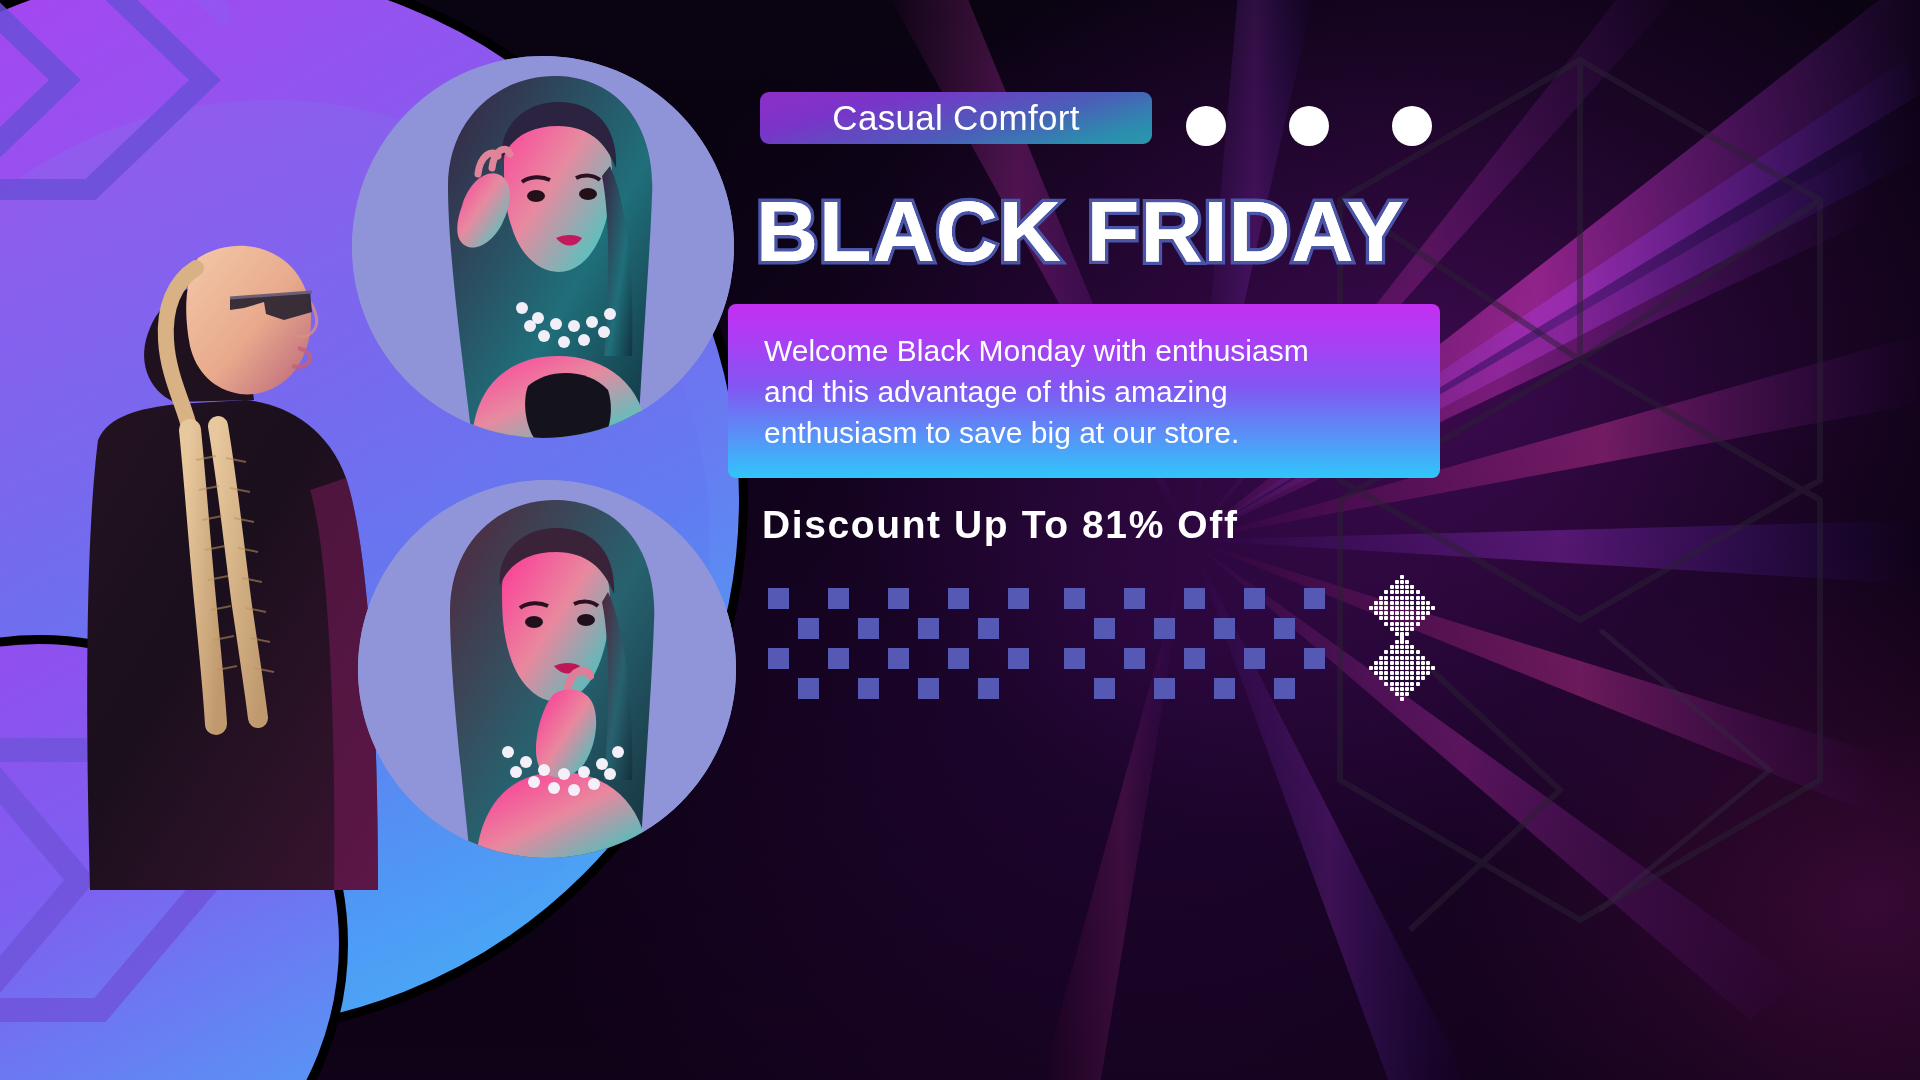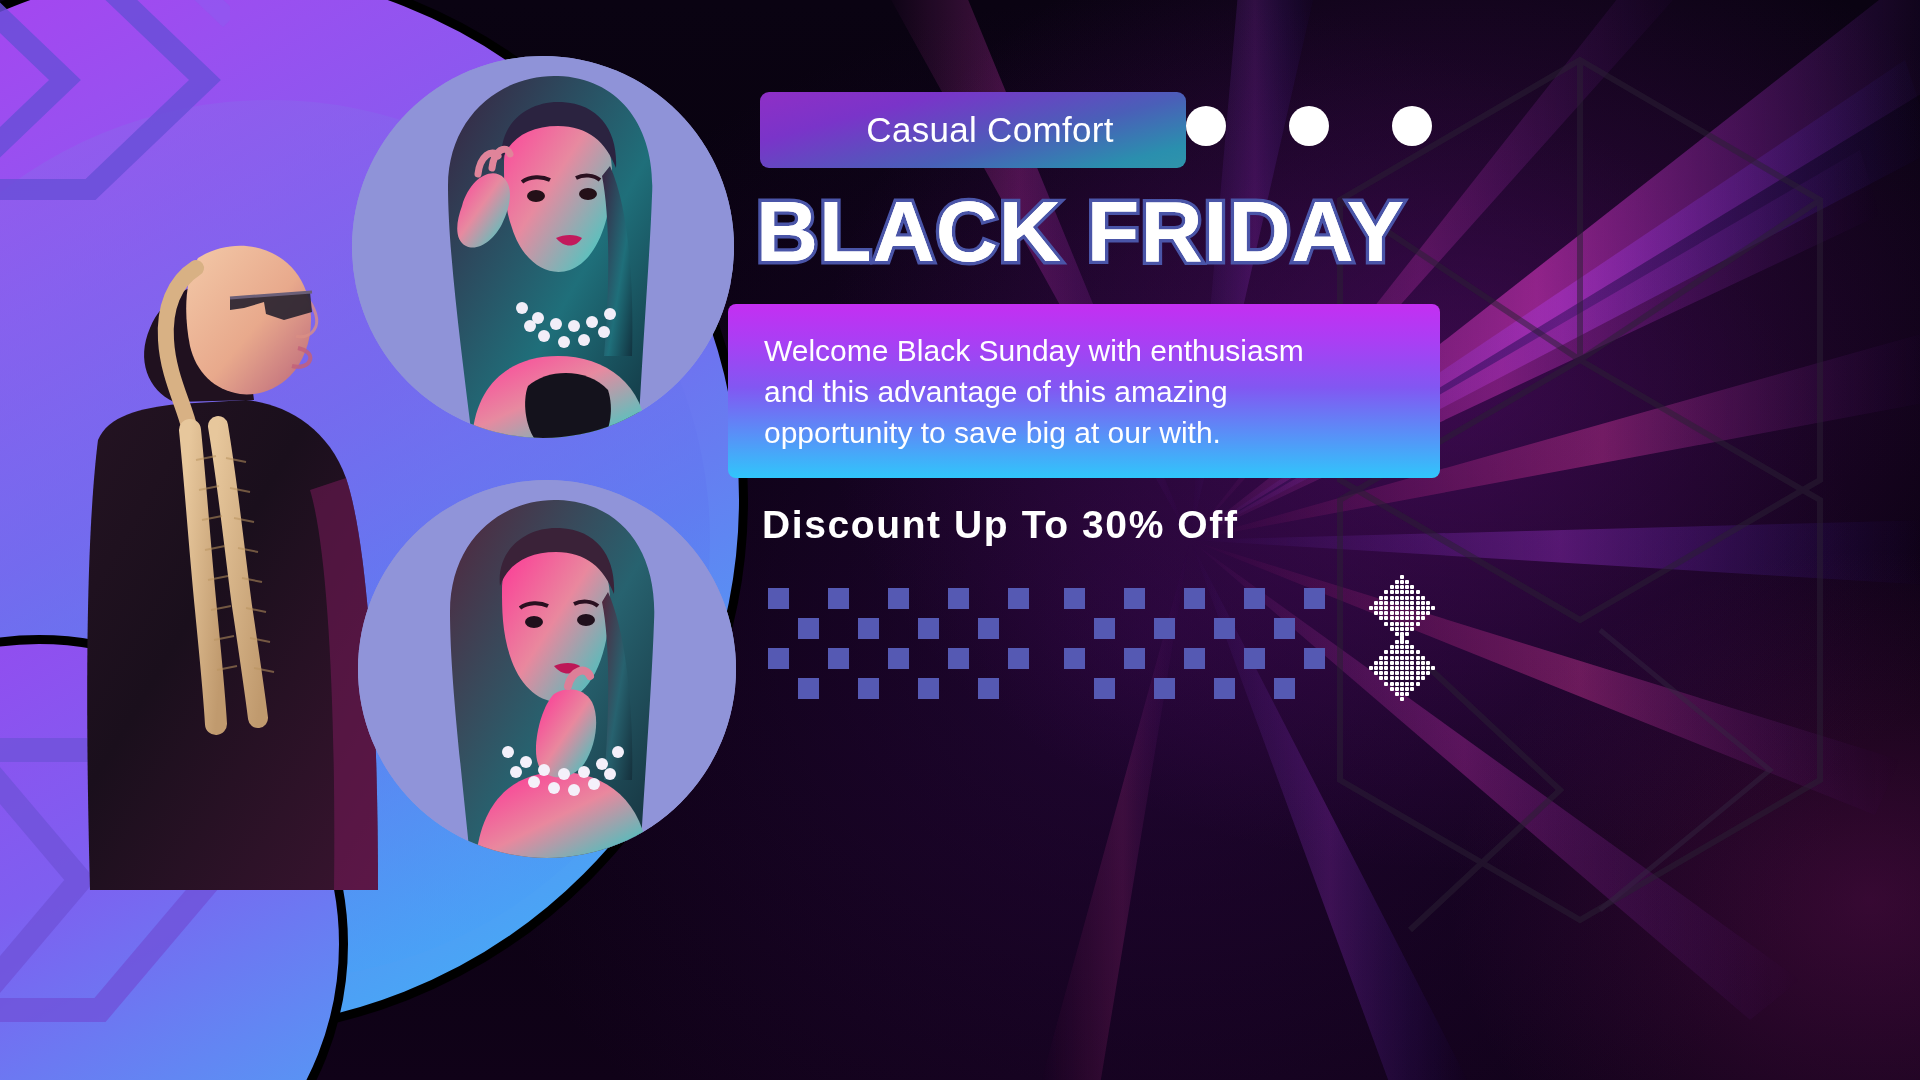--- a/index.html
+++ b/index.html
@@ -34,23 +34,23 @@
 
   
   .photo-circle{position:absolute;border-radius:50%;overflow:hidden;
     background:linear-gradient(160deg,#8f93d8,#8e92d6 45%,#9ea2e0);}
   .pc1{left:352px;top:56px;width:382px;height:382px;}
   .pc2{left:358px;top:480px;width:378px;height:378px;}
 
   .model-main{position:absolute;left:78px;top:190px;width:330px;height:700px;}
 
   
-  .badge{position:absolute;left:760px;top:92px;width:392px;height:76px;border-radius:9px;
+  .badge{position:absolute;left:760px;top:92px;width:392px;height:52px;border-radius:9px;
     background:linear-gradient(165deg,#8f2fc6 0%,#7a34c9 26%,#4a5fb8 62%,#2a8fae 88%,#2f94ab 100%);
-    display:flex;align-items:center;justify-content:center;padding-left:34px;}
+    display:flex;align-items:center;justify-content:center;}
   .badge span{color:#fff;font-size:35px;letter-spacing:.3px;}
 
   .dots{position:absolute;left:1186px;top:106px;width:255px;height:40px;}
   .dot{position:absolute;top:0;width:40px;height:40px;border-radius:50%;background:#fff;}
 
   .headline{position:absolute;left:756px;top:186px;width:700px;height:90px;
     font-weight:bold;font-size:86px;line-height:90px;letter-spacing:1px;color:#fff;
     -webkit-text-stroke:7px #4a55a8;paint-order:stroke fill;white-space:nowrap;}
   .headline-fill{position:absolute;left:756px;top:186px;width:700px;height:90px;
     font-weight:bold;font-size:86px;line-height:90px;letter-spacing:1px;color:#fff;white-space:nowrap;}
@@ -331,27 +331,27 @@
     <div class="dot" style="left:0;"></div>
     <div class="dot" style="left:103px;"></div>
     <div class="dot" style="left:206px;"></div>
   </div>
 
   <div class="headline">BLACK FRIDAY</div>
   <div class="headline-fill">BLACK FRIDAY</div>
 
   <div class="textbox">
     <p>
-      <span>Welcome Black Sunday with enthusiasm</span><br>
+      <span>Welcome Black Monday with enthusiasm</span><br>
       <span>and this advantage of this amazing</span><br>
-      <span>opportunity to save big at our with.</span>
+      <span>enthusiasm to save big at our store.</span>
     </p>
   </div>
 
-  <div class="discount">Discount Up To 30% Off</div>
+  <div class="discount">Discount Up To 81% Off</div>
 
   <div class="checks ck1" id="checker1">
       <div class="ck-sq" style="left: 0px; top: 0px; background: rgb(85, 89, 179);"></div>
       <div class="ck-sq" style="left: 60px; top: 0px; background: rgb(85, 89, 179);"></div>
       <div class="ck-sq" style="left: 120px; top: 0px; background: rgb(85, 89, 179);"></div>
       <div class="ck-sq" style="left: 180px; top: 0px; background: rgb(85, 89, 179);"></div>
       <div class="ck-sq" style="left: 240px; top: 0px; background: rgb(85, 89, 179);"></div>
       <div class="ck-sq" style="left: 30px; top: 30px; background: rgb(85, 89, 179);"></div>
       <div class="ck-sq" style="left: 90px; top: 30px; background: rgb(85, 89, 179);"></div>
       <div class="ck-sq" style="left: 150px; top: 30px; background: rgb(85, 89, 179);"></div>

